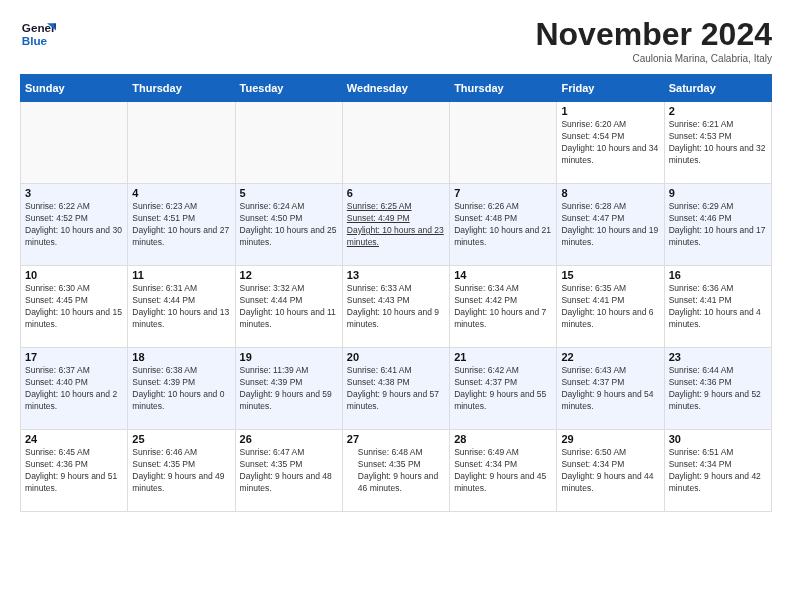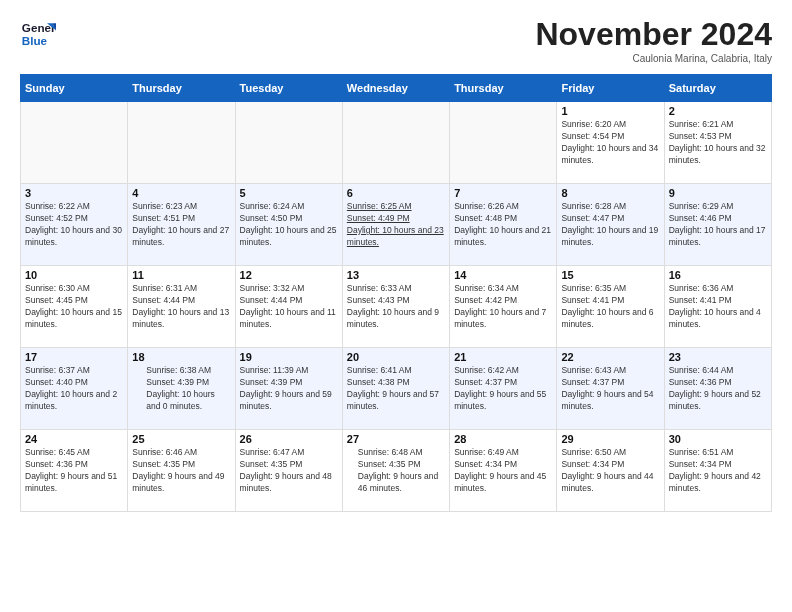--- a/index.html
+++ b/index.html
@@ -226,21 +226,21 @@
         </tr>
         <tr>
           <td class="alt-row">
             <span class="day-num">17</span>
             <div class="day-info" style="white-space: pre-line;">Sunrise: 6:37 AM
 Sunset: 4:40 PM
 Daylight: 10 hours and 2 minutes.</div>
           </td>
           <td class="alt-row">
             <span class="day-num">18</span>
-            <div class="day-info" style="white-space: pre-line; margin-left: 14px;">Sunrise: 6:38 AM
+            <div class="day-info" style="white-space: pre-line;">Sunrise: 6:38 AM
 Sunset: 4:39 PM
 Daylight: 10 hours and 0 minutes.</div>
           </td>
           <td class="alt-row">
             <span class="day-num">19</span>
             <div class="day-info" style="white-space: pre-line;">Sunrise: 11:39 AM
 Sunset: 4:39 PM
 Daylight: 9 hours and 59 minutes.</div>
           </td>
           <td class="alt-row">

